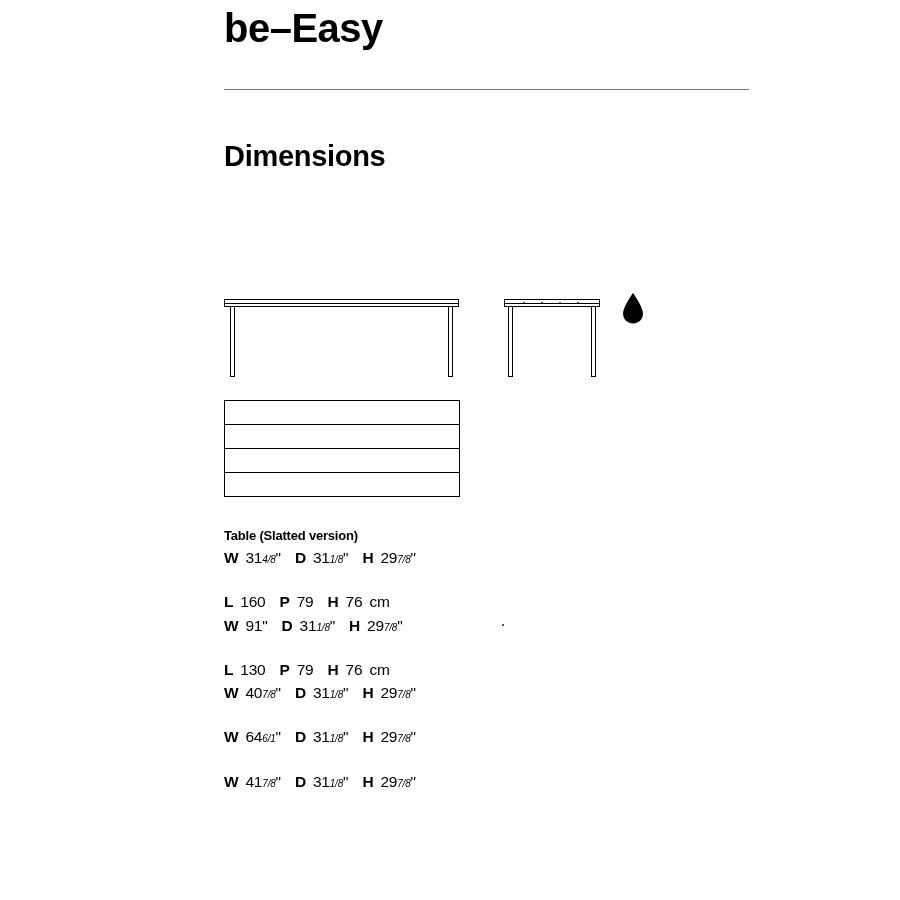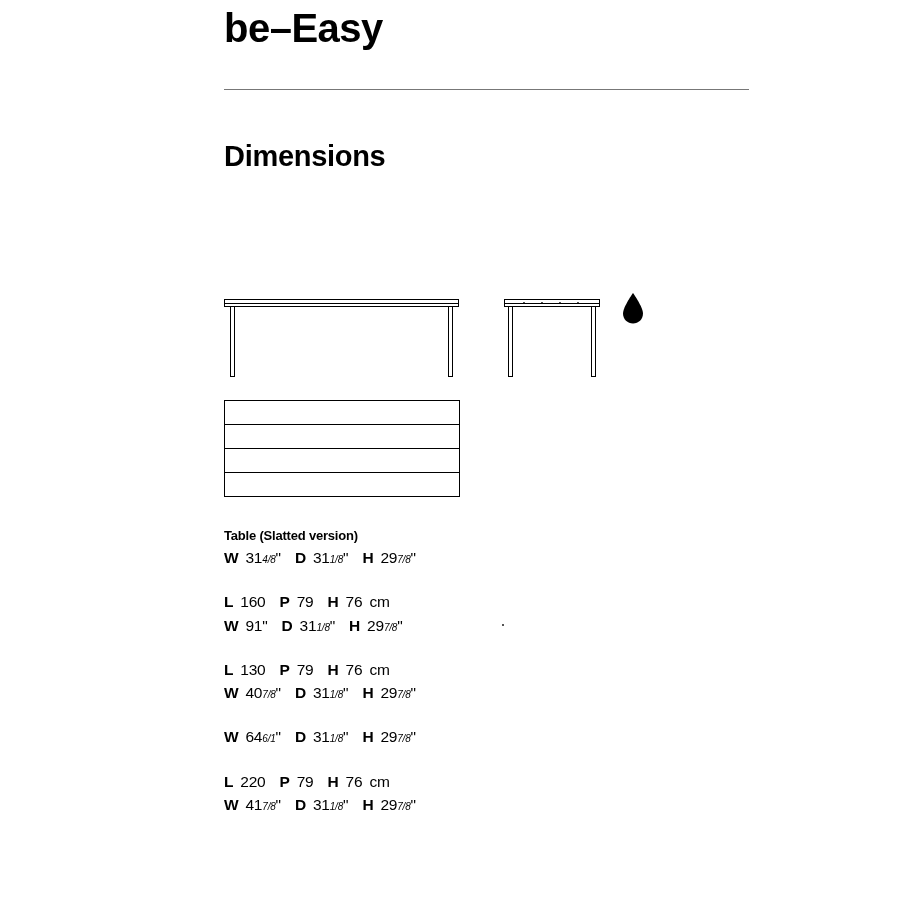--- a/index.html
+++ b/index.html
@@ -217,21 +217,18 @@
     </div>
 
     <div class="spec-group">
       <div class="spec-line">
         <b>W</b><span class="sp"></span><span>64</span><span class="frac">6/1</span><span>"</span><span class="sp"></span><span class="sp"></span><b>D</b><span class="sp"></span><span>31</span><span class="frac">1/8</span><span>"</span><span class="sp"></span><span class="sp"></span><b>H</b><span class="sp"></span><span>29</span><span class="frac">7/8</span><span>"</span>
       </div>
     </div>
 
     <div class="spec-group">
       <div class="spec-line">
-        <b>L</b><span class="sp"></span><span>220</span><span class="sp"></span><span class="sp"></span><b>P</b><span class="sp"></span><span>79</span><span class="sp"></span><span class="sp"></span><b>H</b><span class="sp"></span><span>76</span><span class="sp"></span><span>cm</span>
-      </div>
-      <div class="spec-line">
         <b>W</b><span class="sp"></span><span>41</span><span class="frac">7/8</span><span>"</span><span class="sp"></span><span class="sp"></span><b>D</b><span class="sp"></span><span>31</span><span class="frac">1/8</span><span>"</span><span class="sp"></span><span class="sp"></span><b>H</b><span class="sp"></span><span>29</span><span class="frac">7/8</span><span>"</span>
       </div>
     </div>
 
   </div>
 </div>
 
 </body></html>

